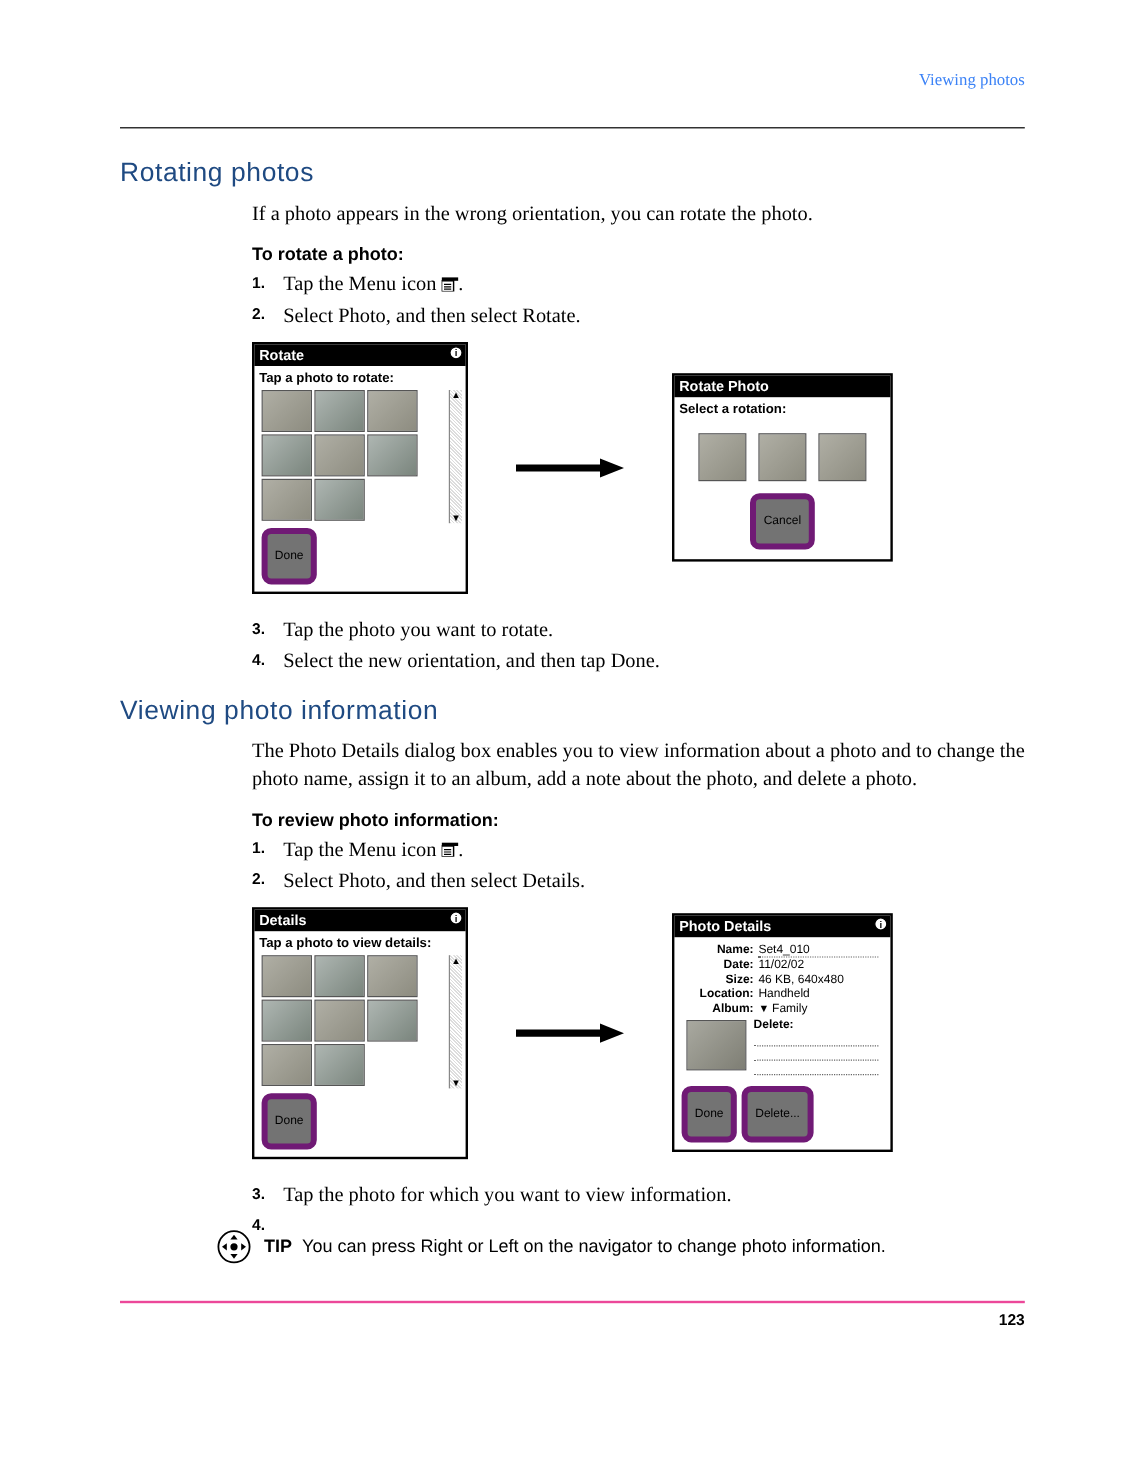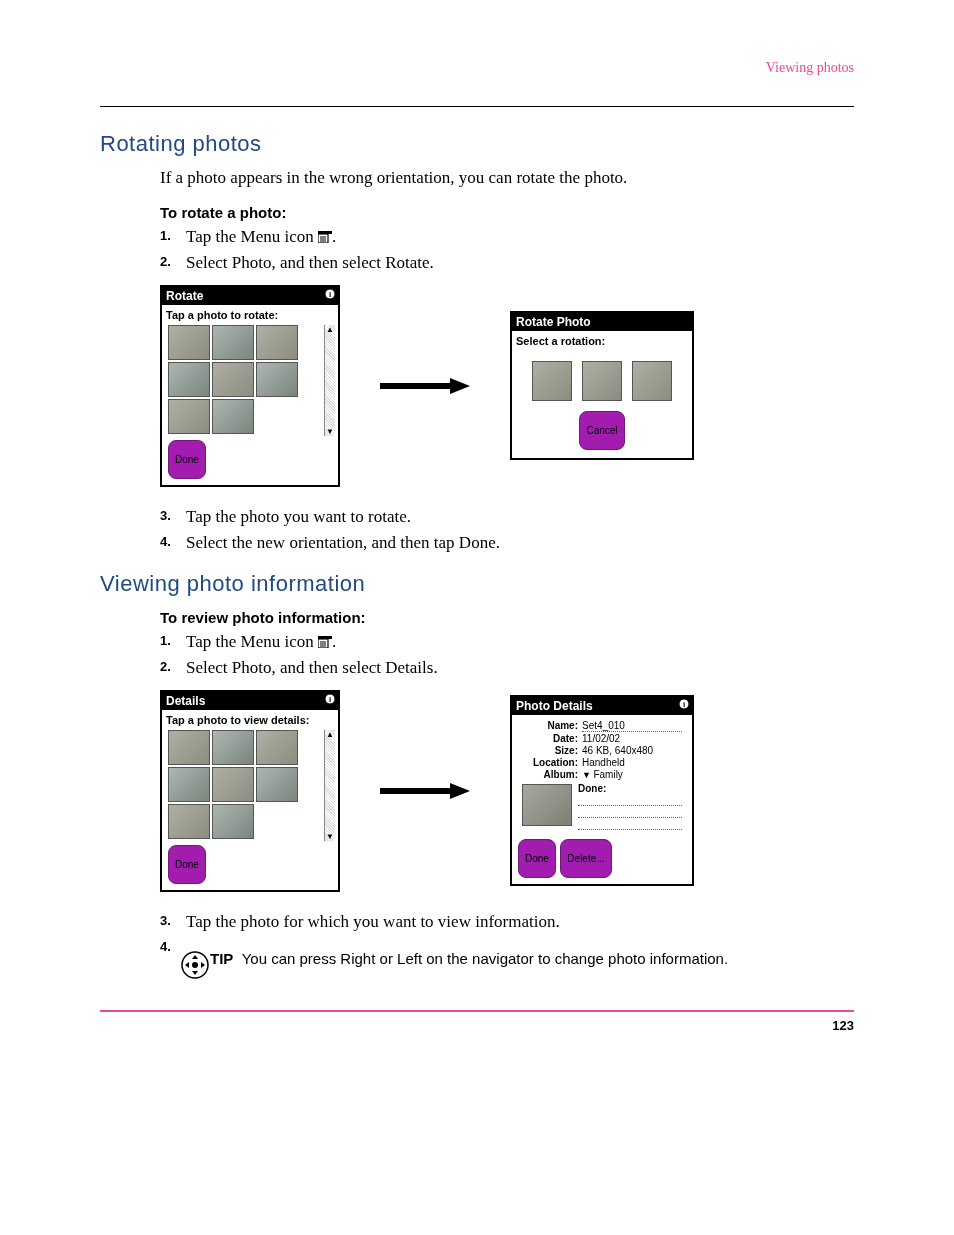--- a/index.html
+++ b/index.html
@@ -10,38 +10,38 @@
     color: #000;
     width: 954px;
   }
   .page {
     padding: 60px 100px 50px 100px;
     position: relative;
   }
   .running-head {
     text-align: right;
     font-size: 14px;
-    color: #ec4899;
+    color: #3b82f6;
     margin-bottom: 30px;
   }
   .hr {
     border: none;
     border-top: 1px solid #000;
     margin: 4px 0 24px 0;
   }
   h2.section {
     font-family: Arial, Helvetica, sans-serif;
     font-weight: 400;
     color: #1f4a82;
     font-size: 22px;
     letter-spacing: 0.5px;
     margin: 18px 0 10px 0;
   }
   .indented {
-    margin-left: 60px;
+    margin-left: 110px;
   }
   p.body {
     font-size: 17px;
     line-height: 1.35;
     margin: 4px 0 14px 0;
   }
   h4.subhead {
     font-family: "Arial Narrow", Arial, sans-serif;
     font-stretch: condensed;
     font-weight: 600;
@@ -130,26 +130,26 @@
     color:#000;
   }
   .palm .body-flex {
     display: flex;
   }
   .btnbar {
     padding: 4px 6px 6px 6px;
   }
   .pbtn {
     display: inline-block;
-    border: 1px solid #701a75;
+    border: 5px solid #701a75;
     border-radius: 8px;
     font-size: 10px;
     padding: 13px 6px;
     font-family: Arial, Helvetica, sans-serif;
-    background: #a21caf;
+    background: #737373;
   }
   .arrow {
     font-family: Arial, Helvetica, sans-serif;
   }
   .arrow svg { display:block; }
   .rotate-options {
     display: flex;
     gap: 10px;
     padding: 10px 12px 6px 12px;
     justify-content: center;
@@ -178,21 +178,22 @@
     display:inline-block;
     margin-right:6px;
     vertical-align:top;
     margin-top:2px;
   }
   .notes-line { border-bottom:1px dotted #666; height:10px; margin:1px 0; }
   .drop { font-size:9px; }
 
   .tip-row {
     display:flex;
-    align-items:flex-start;
+    align-items:center;
+    gap:10px;
     margin-top:18px;
     margin-left: 80px;
   }
   .tip-row .tip-icon svg { display:block; }
   .tip-row .tip-text {
     font-family: Arial,Helvetica,sans-serif;
     font-size:15px;
   }
   .tip-row .tip-text b { font-weight:bold; }
   .footer {
@@ -295,20 +296,21 @@
 
     <ol class="steps">
       <li><span class="num">3.</span><span>Tap the photo you want to rotate.</span></li>
       <li><span class="num">4.</span><span>Select the new orientation, and then tap Done.</span></li>
     </ol>
   </div>
 
   <h2 class="section">Viewing photo information</h2>
 
   <div class="indented">
+    <p class="body">The Photo Details dialog box enables you to view information about a photo and to change the photo name, assign it to an album, add a note about the photo, and delete a photo.</p>
 
     <h4 class="subhead">To review photo information:</h4>
 
     <ol class="steps">
       <li>
         <span class="num">1.</span>
         <span>Tap the Menu icon </span><span class="menu-icon"><svg viewBox="0 0 14 12">
               <rect x="0" y="0" width="14" height="3" fill="#000"></rect>
               <rect x="0" y="3" width="10" height="9" fill="none" stroke="#000" stroke-width="1.2"></rect>
               <line x1="2" y1="6" x2="8" y2="6" stroke="#000"></line>
@@ -386,21 +388,21 @@
               <span class="val no-underline">Handheld</span>
             </div>
           <div class="row">
               <span class="lbl">Album:</span>
               <span class="val no-underline"><span class="drop">▼ </span><span>Family</span></span>
             </div>
           <div style="display:flex; margin-top:2px;">
             <span class="thumbd"></span>
             <div style="flex:1">
               <div class="row">
-                  <span class="lbl" style="width:auto;text-align:left">Done:</span>
+                  <span class="lbl" style="width:auto;text-align:left">Delete:</span>
                 </div>
               <div class="notes-line"></div>
               <div class="notes-line"></div>
               <div class="notes-line"></div>
             </div>
           </div>
         </div>
         <div class="btnbar">
           <span class="pbtn">Done</span>
           <span class="pbtn">Delete...</span>

